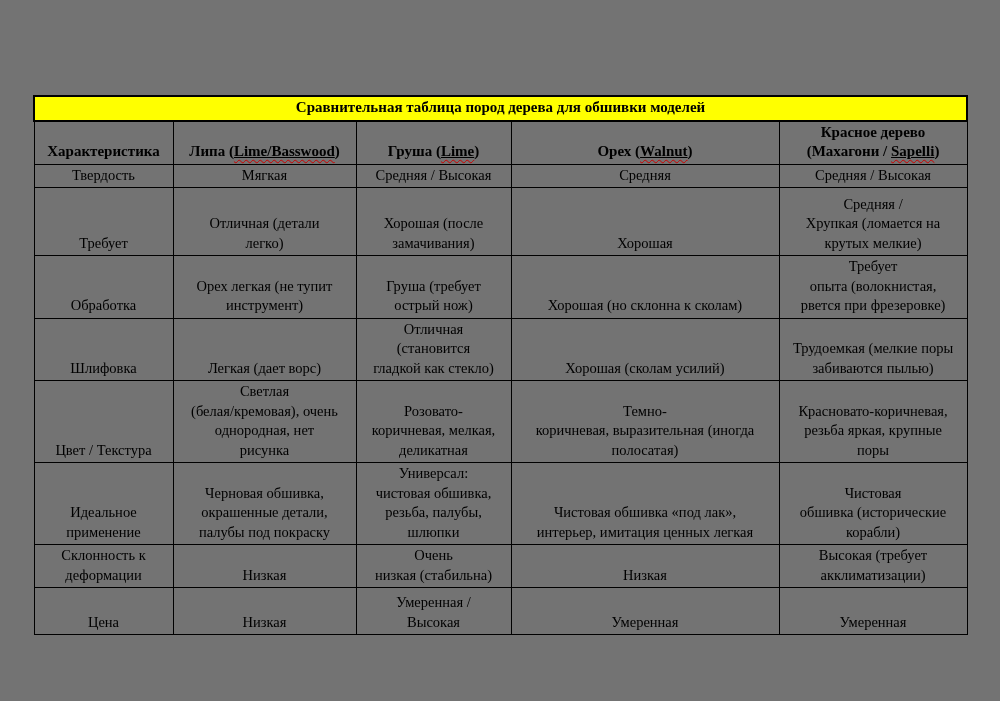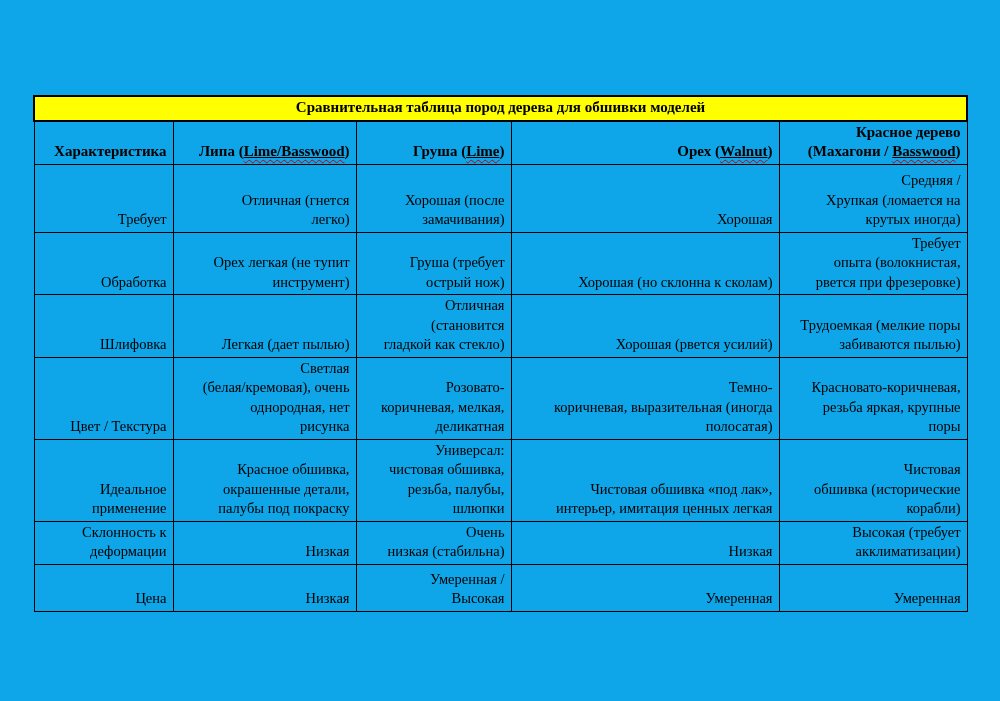--- a/index.html
+++ b/index.html
@@ -8,40 +8,40 @@
     background: #ffffff;
     width: 1000px;
     height: 701px;
     font-family: "Liberation Serif", "DejaVu Serif", serif;
     color: #000000;
   }
   .page {
     position: relative;
     width: 1000px;
     height: 701px;
-    background: #0ea5e9;
+    background: #737373;
     overflow: hidden;
   }
   table.wood-table {
     position: absolute;
     left: 33px;
     top: 95px;
     border-collapse: collapse;
     table-layout: fixed;
     width: 933px;
     font-size: 14.5px;
     line-height: 19.5px;
   }
   table.wood-table td, table.wood-table th {
     border: 1px solid #000000;
     vertical-align: bottom;
     padding: 1px 6px 2px 6px;
     white-space: pre-line;
     overflow: hidden;
-    text-align: right;
+    text-align: center;
     font-weight: normal;
   }
   tr.title-row td {
     background: #FFFF00;
     text-align: center;
     font-weight: bold;
     vertical-align: middle;
     font-size: 15px;
     white-space: nowrap;
     border: 2px solid #000000;
@@ -82,52 +82,59 @@
     <tbody>
       <tr class="title-row h-title">
         <td colspan="5">Сравнительная таблица пород дерева для обшивки моделей</td>
       </tr>
       <tr class="header-row h-header">
         <th><span>Характеристика</span></th>
         <th><span>Липа (</span><span class="hdr-u"><span class="spell">Lime/Basswood</span></span><span>)</span></th>
         <th><span>Груша (</span><span class="hdr-u"><span class="spell">Lime</span></span><span>)</span></th>
         <th><span>Орех (</span><span class="hdr-u"><span class="spell">Walnut</span></span><span>)</span></th>
         <th><span>Красное дерево
-(Махагони / </span><span class="hdr-u"><span class="spell">Basswood</span></span><span>)</span></th>
+(Махагони / </span><span class="hdr-u"><span class="spell">Sapelli</span></span><span>)</span></th>
       </tr>
 
+      <tr class="h-r0">
+        <td>Твердость</td>
+        <td>Мягкая</td>
+        <td>Средняя / Высокая</td>
+        <td>Средняя</td>
+        <td>Средняя / Высокая</td>
+      </tr>
       <tr class="h-r1">
         <td>Требует</td>
-        <td>Отличная (гнется
+        <td>Отличная (детали
 легко)</td>
         <td>Хорошая (после
 замачивания)</td>
         <td>Хорошая</td>
         <td>Средняя /
 Хрупкая (ломается на
-крутых иногда)</td>
+крутых мелкие)</td>
       </tr>
       <tr class="h-r2">
         <td>Обработка</td>
         <td>Орех легкая (не тупит
 инструмент)</td>
         <td>Груша (требует
 острый нож)</td>
         <td>Хорошая (но склонна к сколам)</td>
         <td>Требует
 опыта (волокнистая,
 рвется при фрезеровке)</td>
       </tr>
       <tr class="h-r3">
         <td>Шлифовка</td>
-        <td>Легкая (дает пылью)</td>
+        <td>Легкая (дает ворс)</td>
         <td>Отличная
 (становится
 гладкой как стекло)</td>
-        <td>Хорошая (рвется усилий)</td>
+        <td>Хорошая (сколам усилий)</td>
         <td>Трудоемкая (мелкие поры
 забиваются пылью)</td>
       </tr>
       <tr class="h-r4">
         <td>Цвет / Текстура</td>
         <td>Светлая
 (белая/кремовая), очень
 однородная, нет
 рисунка</td>
         <td>Розовато-
@@ -136,21 +143,21 @@
         <td>Темно-
 коричневая, выразительная (иногда
 полосатая)</td>
         <td>Красновато-коричневая,
 резьба яркая, крупные
 поры</td>
       </tr>
       <tr class="h-r5">
         <td>Идеальное
 применение</td>
-        <td>Красное обшивка,
+        <td>Черновая обшивка,
 окрашенные детали,
 палубы под покраску</td>
         <td>Универсал:
 чистовая обшивка,
 резьба, палубы,
 шлюпки</td>
         <td>Чистовая обшивка «под лак»,
 интерьер, имитация ценных легкая</td>
         <td>Чистовая
 обшивка (исторические

